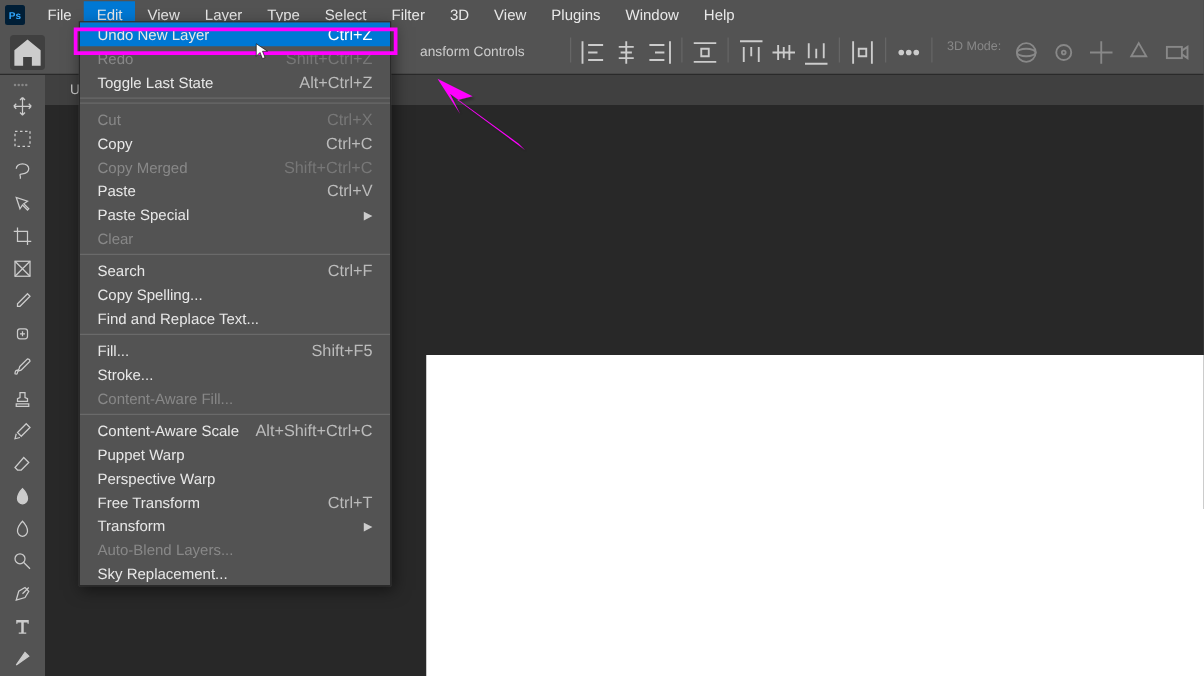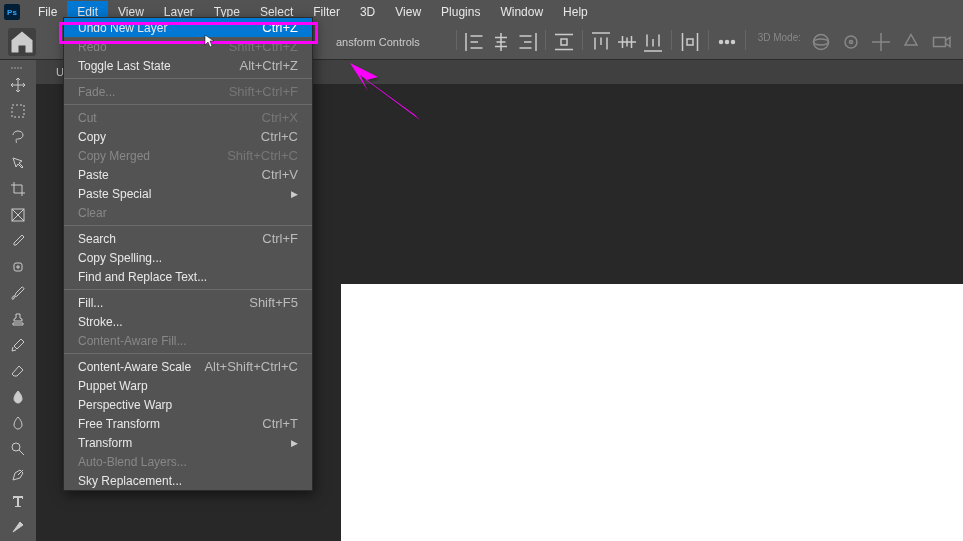--- a/index.html
+++ b/index.html
@@ -272,24 +272,20 @@
     </div>
     <div class="dd-item disabled">
       <span>Redo</span>
       <span class="shortcut">Shift+Ctrl+Z</span>
     </div>
     <div class="dd-item">
       <span>Toggle Last State</span>
       <span class="shortcut">Alt+Ctrl+Z</span>
     </div>
     <div class="dd-sep"></div>
-    <div class="dd-item disabled">
-      <span>Fade...</span>
-      <span class="shortcut">Shift+Ctrl+F</span>
-    </div>
     <div class="dd-sep"></div>
     <div class="dd-item disabled">
       <span>Cut</span>
       <span class="shortcut">Ctrl+X</span>
     </div>
     <div class="dd-item">
       <span>Copy</span>
       <span class="shortcut">Ctrl+C</span>
     </div>
     <div class="dd-item disabled">

